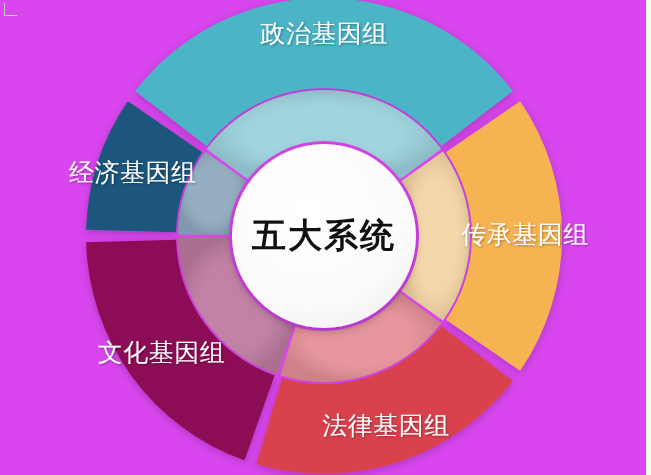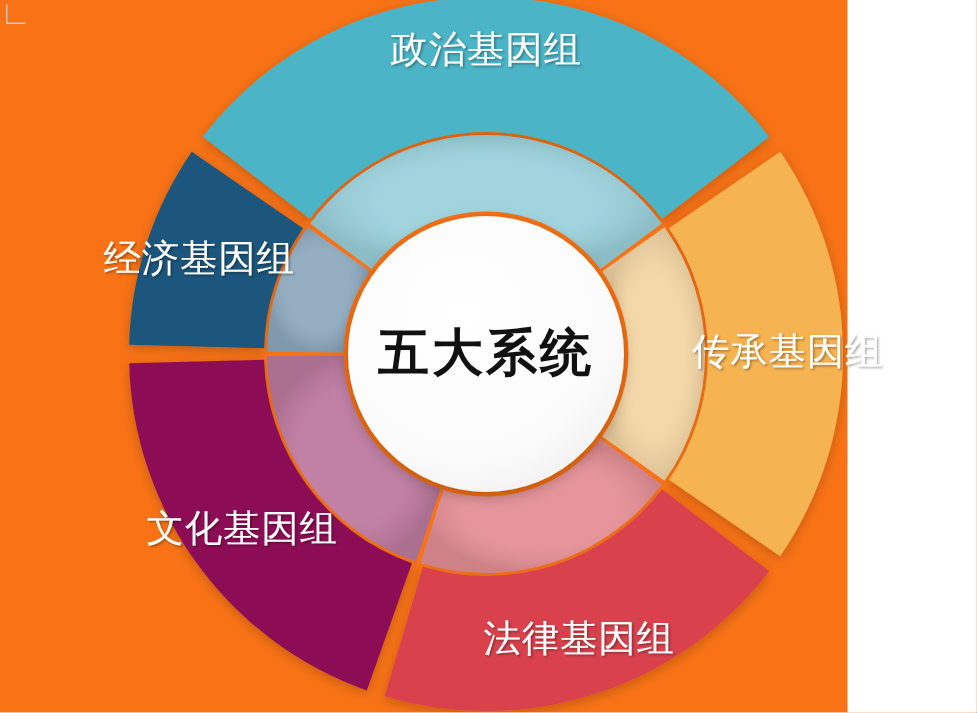--- a/index.html
+++ b/index.html
@@ -12,23 +12,23 @@
     height: 475px;
     position: relative;
     overflow: hidden;
     font-family: "Liberation Sans", "DejaVu Sans", sans-serif;
   }
 
   #canvas-root {
     position: absolute;
     left: 0;
     top: 0;
-    width: 565px;
+    width: 646px;
     height: 475px;
-    background: #f97316;
+    background: #d946ef;
   }
 
   .corner-mark {
     position: absolute;
     left: 4px;
     top: 3px;
     width: 12px;
     height: 12px;
     border-left: 1px solid #c8c8c8;
     border-bottom: 1px solid #c8c8c8;

